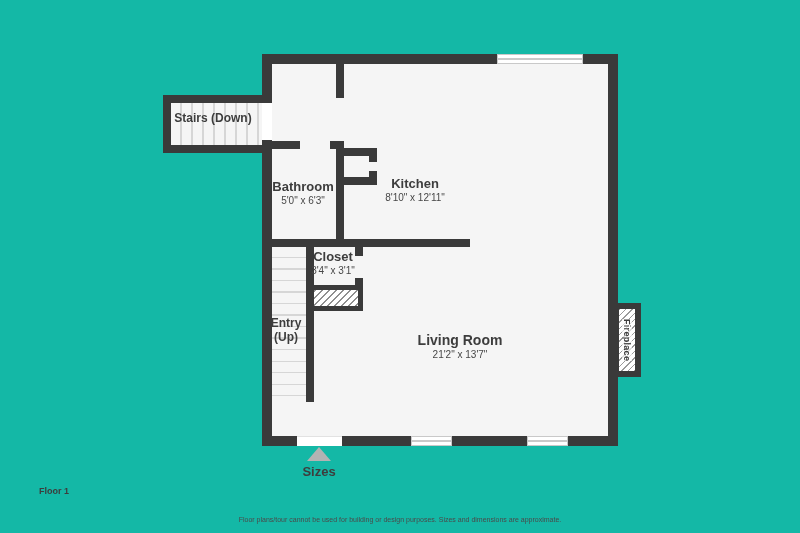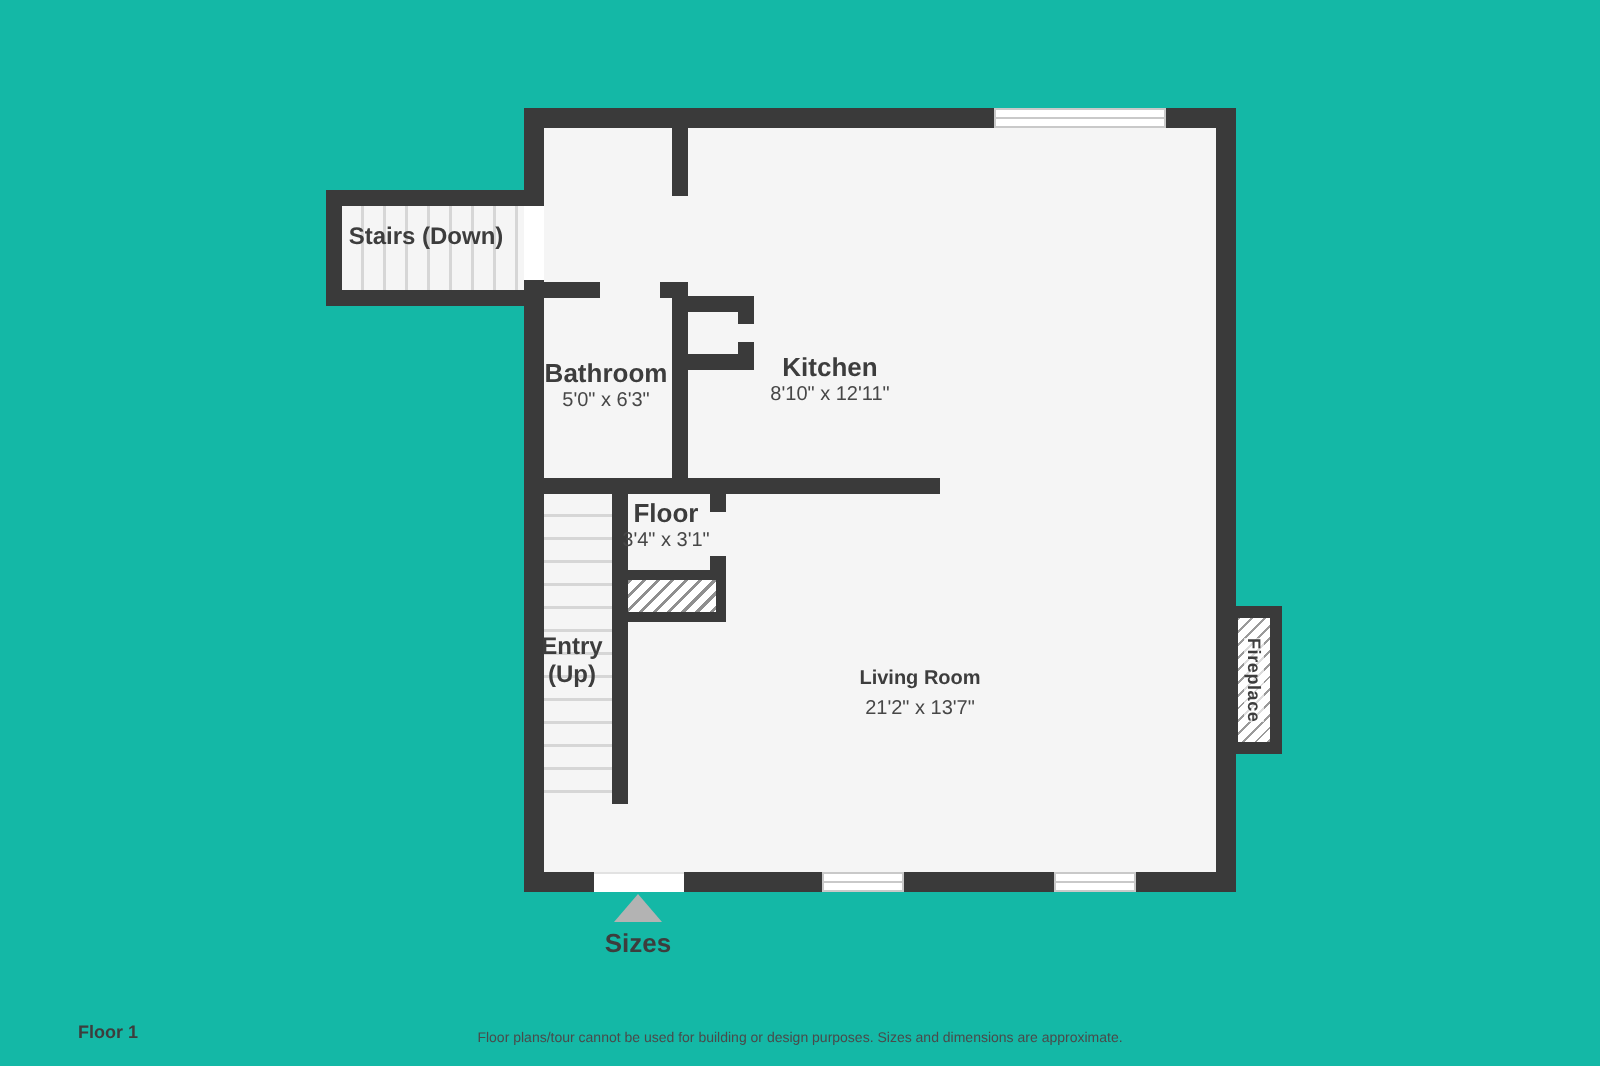--- a/index.html
+++ b/index.html
@@ -44,21 +44,21 @@
   }
 
   .hatch-box {
     position: absolute; border: 5px solid var(--wall); background-color: #fff;
     background-image: repeating-linear-gradient(135deg, #8f8f8f 0, #8f8f8f 1.5px, transparent 1.5px, transparent 5px);
   }
 
   .room-label { position: absolute; transform: translateX(-50%); text-align: center; white-space: nowrap; color: var(--label); }
   .room-label .name { font-weight: bold; font-size: 13px; line-height: 15px; }
   .room-label .dims { font-size: 10px; line-height: 14px; color: #474747; }
-  .room-label.lg .name { font-size: 10px; line-height: 16px; }
+  .room-label.lg .name { font-size: 14px; line-height: 16px; }
   .room-label.sm .name { font-size: 12px; line-height: 14px; }
 
   .fireplace-outer { position: absolute; left: 613px; top: 303px; width: 28px; height: 74px; background: var(--wall); }
   .fireplace-inner {
     position: absolute; left: 619px; top: 309px; width: 16px; height: 62px;
     background-color: #fff;
     background-image: repeating-linear-gradient(135deg, #9a9a9a 0, #9a9a9a 1px, transparent 1px, transparent 4.5px);
     display: flex; align-items: center; justify-content: center;
   }
   .fireplace-inner .vtext {
@@ -66,21 +66,21 @@
     background: rgba(255,255,255,0.65); line-height: 10px; letter-spacing: 0.3px;
   }
 
   .entry-arrow {
     position: absolute; left: 307px; top: 447px; width: 0; height: 0;
     border-left: 12px solid transparent; border-right: 12px solid transparent;
     border-bottom: 14px solid var(--entry_arrow);
   }
   .entry-label { position: absolute; left: 319px; top: 464px; transform: translateX(-50%); font-weight: bold; font-size: 13px; }
 
-  .footer-floor { position: absolute; left: 39px; top: 511px; font-size: 9px; font-weight: bold; color: #3d3d3d; }
+  .footer-floor { position: absolute; left: 39px; top: 486px; font-size: 9px; font-weight: bold; color: #3d3d3d; }
   .footer-disclaimer { position: absolute; left: 0; right: 0; top: 516px; text-align: center; font-size: 7px; color: var(--muted); }
 </style>
 </head>
 <body>
 
 <div class="canvas">
 
   <div class="fill" style="left:267px; top:59px; width:346px; height:382px;"></div>
   <div class="fill" style="left:167px; top:99px; width:105px; height:50px;"></div>
 
@@ -134,21 +134,21 @@
     <div class="dims">8'10" x 12'11"</div>
   </div>
 
 
   <div class="room-label" style="left:303px; top:179px;">
     <div class="name">Bathroom</div>
     <div class="dims">5'0" x 6'3"</div>
   </div>
 
   <div class="room-label" style="left:333px; top:249px;">
-    <div class="name">Floor</div>
+    <div class="name">Closet</div>
     <div class="dims">3'4" x 3'1"</div>
   </div>
 
   <div class="room-label sm" style="left:286px; top:316px;">
     <div class="name">Entry</div>
     <div class="name">(Up)</div>
   </div>
 
   <div class="room-label lg" style="left:460px; top:332px;">
     <div class="name">Living Room</div>

